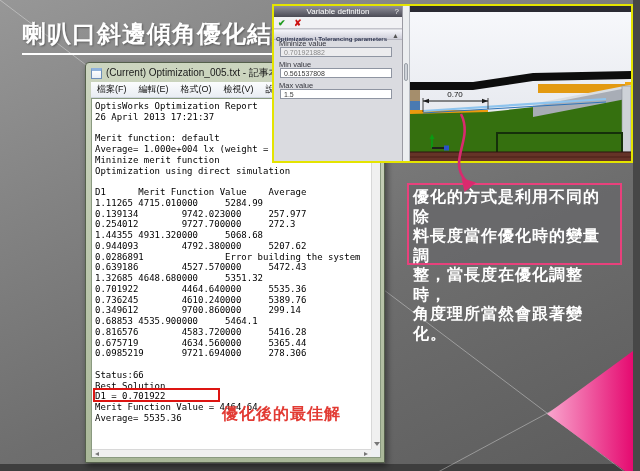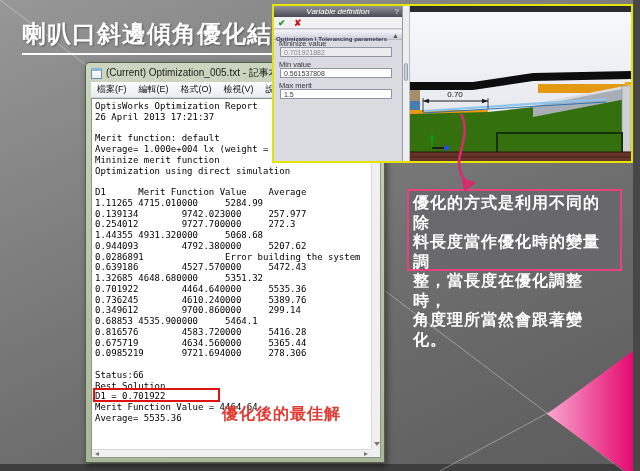--- a/index.html
+++ b/index.html
@@ -37,39 +37,39 @@
   .arr-left{left:3px;top:2px;border-top:2.5px solid transparent;border-bottom:2.5px solid transparent;border-right:4px solid #777;}
   .arr-right{right:3px;top:2px;border-top:2.5px solid transparent;border-bottom:2.5px solid transparent;border-left:4px solid #777;}
   .red-box{position:absolute;left:1px;top:289px;width:127px;height:14px;border:2px solid #dd1512;z-index:3;}
   .red-note{position:absolute;left:222px;top:383px;z-index:15;color:#e23a33;font-size:16px;font-weight:bold;letter-spacing:1px;margin-top:21px;}
   
   .capture{position:absolute;left:272px;top:4px;width:361px;height:159px;z-index:20;
     border:2px solid #e4e400;background:#d8d9de;}
   .cap-topstrip{position:absolute;left:0;top:0;width:357px;height:6px;background:#2b2b33;}
   .dlg{position:absolute;left:0;top:0;width:129px;height:155px;background:#dadbe0;border-right:1px solid #9a9aa2;}
   .dlg-title{position:absolute;left:0;top:0;width:100%;height:11px;
-    background:linear-gradient(#8f8f9a,#4b4b55);color:#fff;font-size:8px;line-height:11px;text-align:center;font-style:italic;}
+    background:linear-gradient(#8f8f9a,#4b4b55);color:#fff;font-size:8px;line-height:11px;text-align:center;}
   .dlg-help{position:absolute;right:3px;top:0;font-size:8px;color:#e8e8e8;line-height:11px;}
   .dlg-toolbar{position:absolute;left:0;top:11px;width:100%;height:12px;background:#f1f1f4;border-bottom:1px solid #c3c3cb;}
   .dlg-ok{position:absolute;left:4px;top:1px;font-size:9px;color:#1f9a1f;font-weight:bold;}
   .dlg-cancel{position:absolute;left:20px;top:1px;font-size:9px;color:#cc1111;font-weight:bold;}
   .dlg-section{position:absolute;left:0;top:24px;width:100%;height:10px;
     background:linear-gradient(#f5f5fa,#cfcfda);border-bottom:1px solid #b8b8c2;}
   .dlg-section span{display:inline-block;font-size:9px;font-weight:bold;color:#2e3550;white-space:nowrap;
     transform:scale(0.68);transform-origin:0 0;padding-left:3px;line-height:13px;}
   .dlg-chevron{position:absolute;right:3px;top:2px;font-size:7px;color:#555;}
   .dlg-label{position:absolute;left:5px;font-size:7.5px;color:#33343c;}
   .dlg-input{position:absolute;left:6px;width:112px;height:10px;background:#fff;border:1px solid #8f95a2;
     font-size:7px;line-height:9px;color:#3a3a3a;padding-left:3px;}
   .dlg-input.disabled{background:#ececee;color:#8a8a8a;}
   .splitter{position:absolute;left:129px;top:0;width:7px;height:155px;background:#eceef0;border-right:1px solid #b8bcc2;}
   .splitter-handle{position:absolute;left:1px;top:57px;width:4px;height:18px;background:#cfd3d9;border:1px solid #9aa0a8;border-radius:2px;}
   .vp{position:absolute;left:136px;top:6px;width:221px;height:149px;}
   
-  .desc-box{position:absolute;left:407px;top:189px;width:215px;height:82px;z-index:25;
+  .desc-box{position:absolute;left:407px;top:183px;width:215px;height:82px;z-index:25;
     border:2px solid #e8417c;background:rgba(104,104,106,.92);color:#fff;
     font-size:16px;font-weight:bold;line-height:19.5px;letter-spacing:1px;
     padding:2px 4px;white-space:pre-line;}
   .overlay-svg{position:absolute;left:0;top:0;z-index:30;pointer-events:none;}
   .tri-svg{position:absolute;left:0;top:0;z-index:2;pointer-events:none;}
 </style>
 </head>
 <body>
 
 <div class="slide">
@@ -161,21 +161,21 @@
         <span class="dlg-cancel">✘</span>
       </div>
       <div class="dlg-section">
         <span>Optimization \ Tolerancing parameters</span>
         <div class="dlg-chevron">▲</div>
       </div>
       <div class="dlg-label" style="top:33px;">Mininize value</div>
       <div class="dlg-input disabled" style="top:41px;">0.701921882</div>
       <div class="dlg-label" style="top:54px;">Min value</div>
       <div class="dlg-input" style="top:62px;">0.561537808</div>
-      <div class="dlg-label" style="top:75px;">Max merit</div>
+      <div class="dlg-label" style="top:75px;">Max value</div>
       <div class="dlg-input" style="top:83px;">1.5</div>
     </div>
 
     <div class="splitter">
       <div class="splitter-handle"></div>
     </div>
 
     <svg class="vp" width="221" height="149">
       <defs>
         <linearGradient id="vpbg" x1="0" y1="0" x2="0" y2="1">

